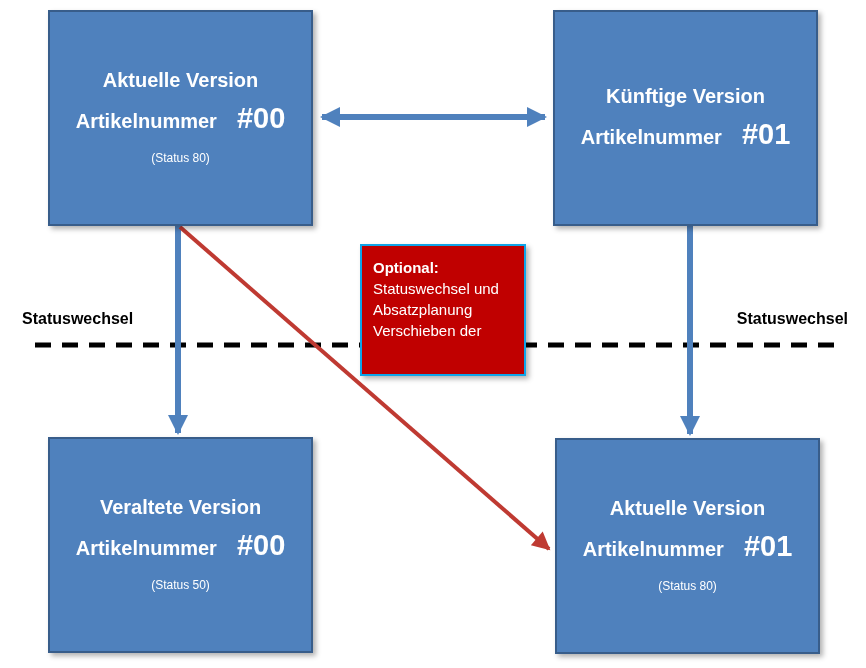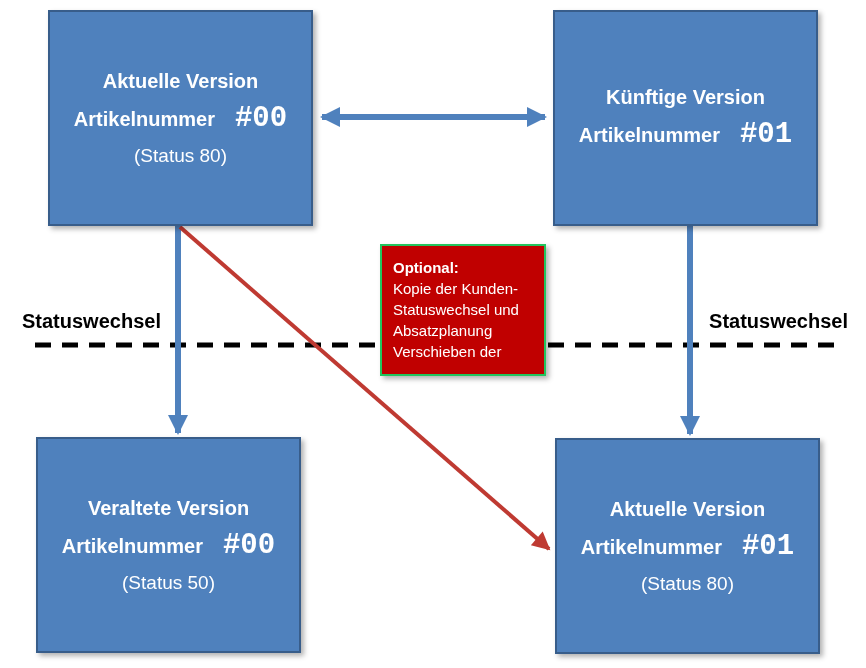--- a/index.html
+++ b/index.html
@@ -25,44 +25,44 @@
     color: #ffffff;
     display: flex;
     flex-direction: column;
     justify-content: center;
     align-items: center;
     text-align: center;
     box-shadow: 3px 3px 5px rgba(0,0,0,0.30);
   }
   .pos-tl { left: 48px;  top: 10px;  }
   .pos-tr { left: 553px; top: 10px;  }
-  .pos-bl { left: 36px;  top: 437px; text-align: center; }
+  .pos-bl { left: 48px;  top: 437px; text-align: center; }
   .pos-br { left: 555px; top: 438px; }
   .box-title   { font-size: 20px; font-weight: bold; line-height: 34px; }
   .box-article { font-size: 20px; font-weight: bold; line-height: 42px; }
-  .box-article .num { font-size: 29px; margin-left: 20px; vertical-align: baseline; font-family: Liberation Mono, monospace; }
-  .box-status  { font-size: 19px; line-height: 32px; }
+  .box-article .num { font-size: 29px; margin-left: 20px; vertical-align: baseline; }
+  .box-status  { font-size: 12px; line-height: 32px; }
   .note {
     position: absolute;
-    left: 380px; top: 244px;
+    left: 360px; top: 244px;
     width: 166px; height: 132px;
     background: #c00000;
-    border: 2px solid #22c55e;
+    border: 2px solid #0ea5e9;
     box-sizing: border-box;
     color: #ffffff;
     padding: 11px 10px 8px 11px;
     font-size: 15px;
     line-height: 21px;
     box-shadow: 3px 3px 5px rgba(0,0,0,0.30);
   }
   .note-title { font-weight: bold; }
   .sw-label {
     position: absolute;
     top: 310px;
-    font-size: 20px;
+    font-size: 16px;
     font-weight: bold;
     color: #000000;
     white-space: nowrap;
   }
   .sw-left  { left: 22px; }
   .sw-right { right: 18px; }
 </style>
 </head>
 <body>
 
@@ -118,21 +118,20 @@
   <div class="box pos-br">
     <div class="box-title">Aktuelle Version</div>
     <div class="box-article">
       <span>Artikelnummer</span><span class="num">#01</span>
     </div>
     <div class="box-status">(Status 80)</div>
   </div>
 
   <div class="note">
     <div class="note-title">Optional:</div>
-    <div>Kopie der Kunden-</div>
     <div>Statuswechsel und</div>
     <div>Absatzplanung</div>
     <div>Verschieben der</div>
   </div>
 
   <div class="sw-label sw-left">Statuswechsel</div>
   <div class="sw-label sw-right">Statuswechsel</div>
 
 </div>
 

